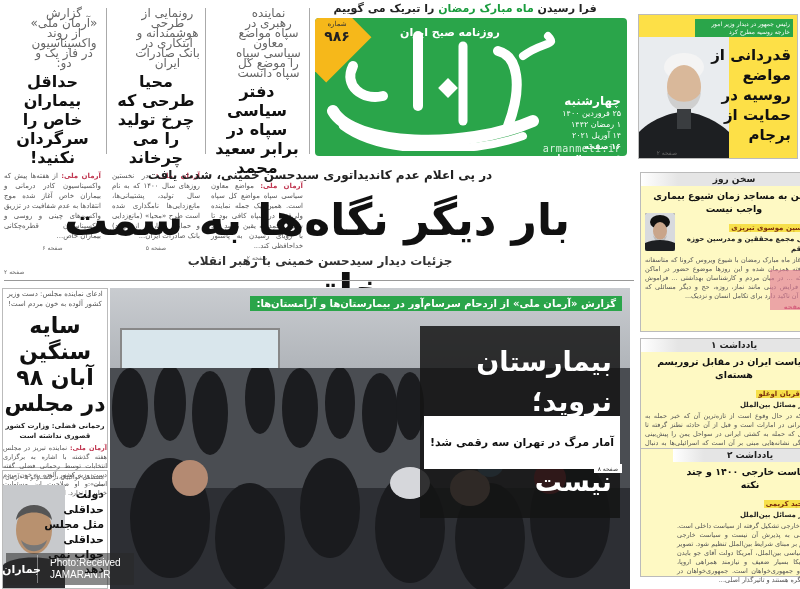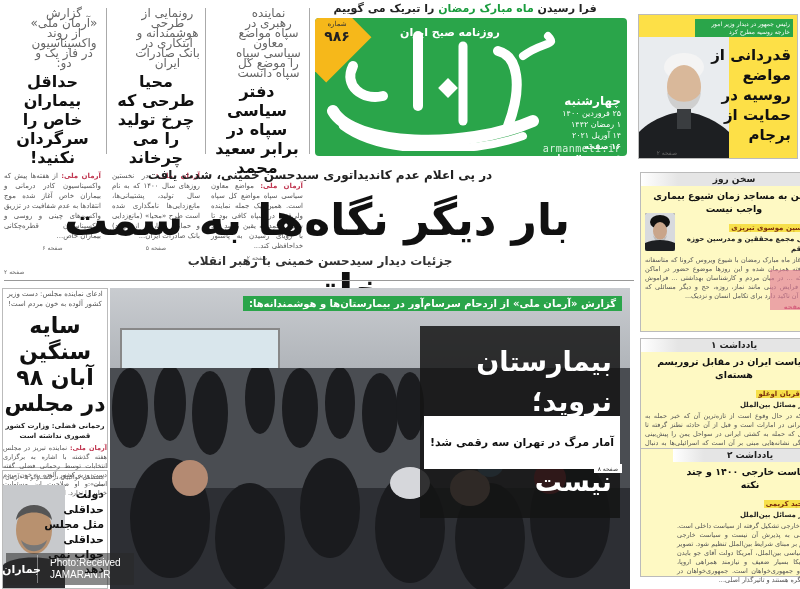--- a/index.html
+++ b/index.html
@@ -186,21 +186,21 @@
         <ellipse cx="300" cy="160" rx="35" ry="55"></ellipse>
       <ellipse cx="380" cy="170" rx="35" ry="55"></ellipse>
         <ellipse cx="460" cy="150" rx="40" ry="60"></ellipse>
     </g>
     <ellipse cx="360" cy="120" rx="20" ry="18" fill="#c9a38a"></ellipse>
     <ellipse cx="440" cy="110" rx="16" ry="16" fill="#c9303a"></ellipse>
     <ellipse cx="300" cy="115" rx="20" ry="16" fill="#d6d7db"></ellipse>
     <ellipse cx="380" cy="95" rx="14" ry="14" fill="#6a9ec2"></ellipse>
     <ellipse cx="80" cy="110" rx="18" ry="18" fill="#b48a72"></ellipse>
   </svg>
-  <div class="photo-green">گزارش «آرمان ملی» از ازدحام سرسام‌آور در بیمارستان‌ها و هوشمندانه‌ها:</div>
+  <div class="photo-green">گزارش «آرمان ملی» از ازدحام سرسام‌آور در بیمارستان‌ها و آرامستان‌ها:</div>
   <div class="photo-black">
     <div>بیمارستان نروید؛</div>
     <div>تخت خالی نیست</div>
   </div>
   <div class="photo-white">آمار مرگ در تهران سه رقمی شد!</div>
   <div class="photo-pg">صفحه ۸</div>
 </div>
 
 <div class="abs left-box">
   <div class="kick">ادعای نماینده مجلس: دست وزیر کشور آلوده به خون مردم است!</div>

